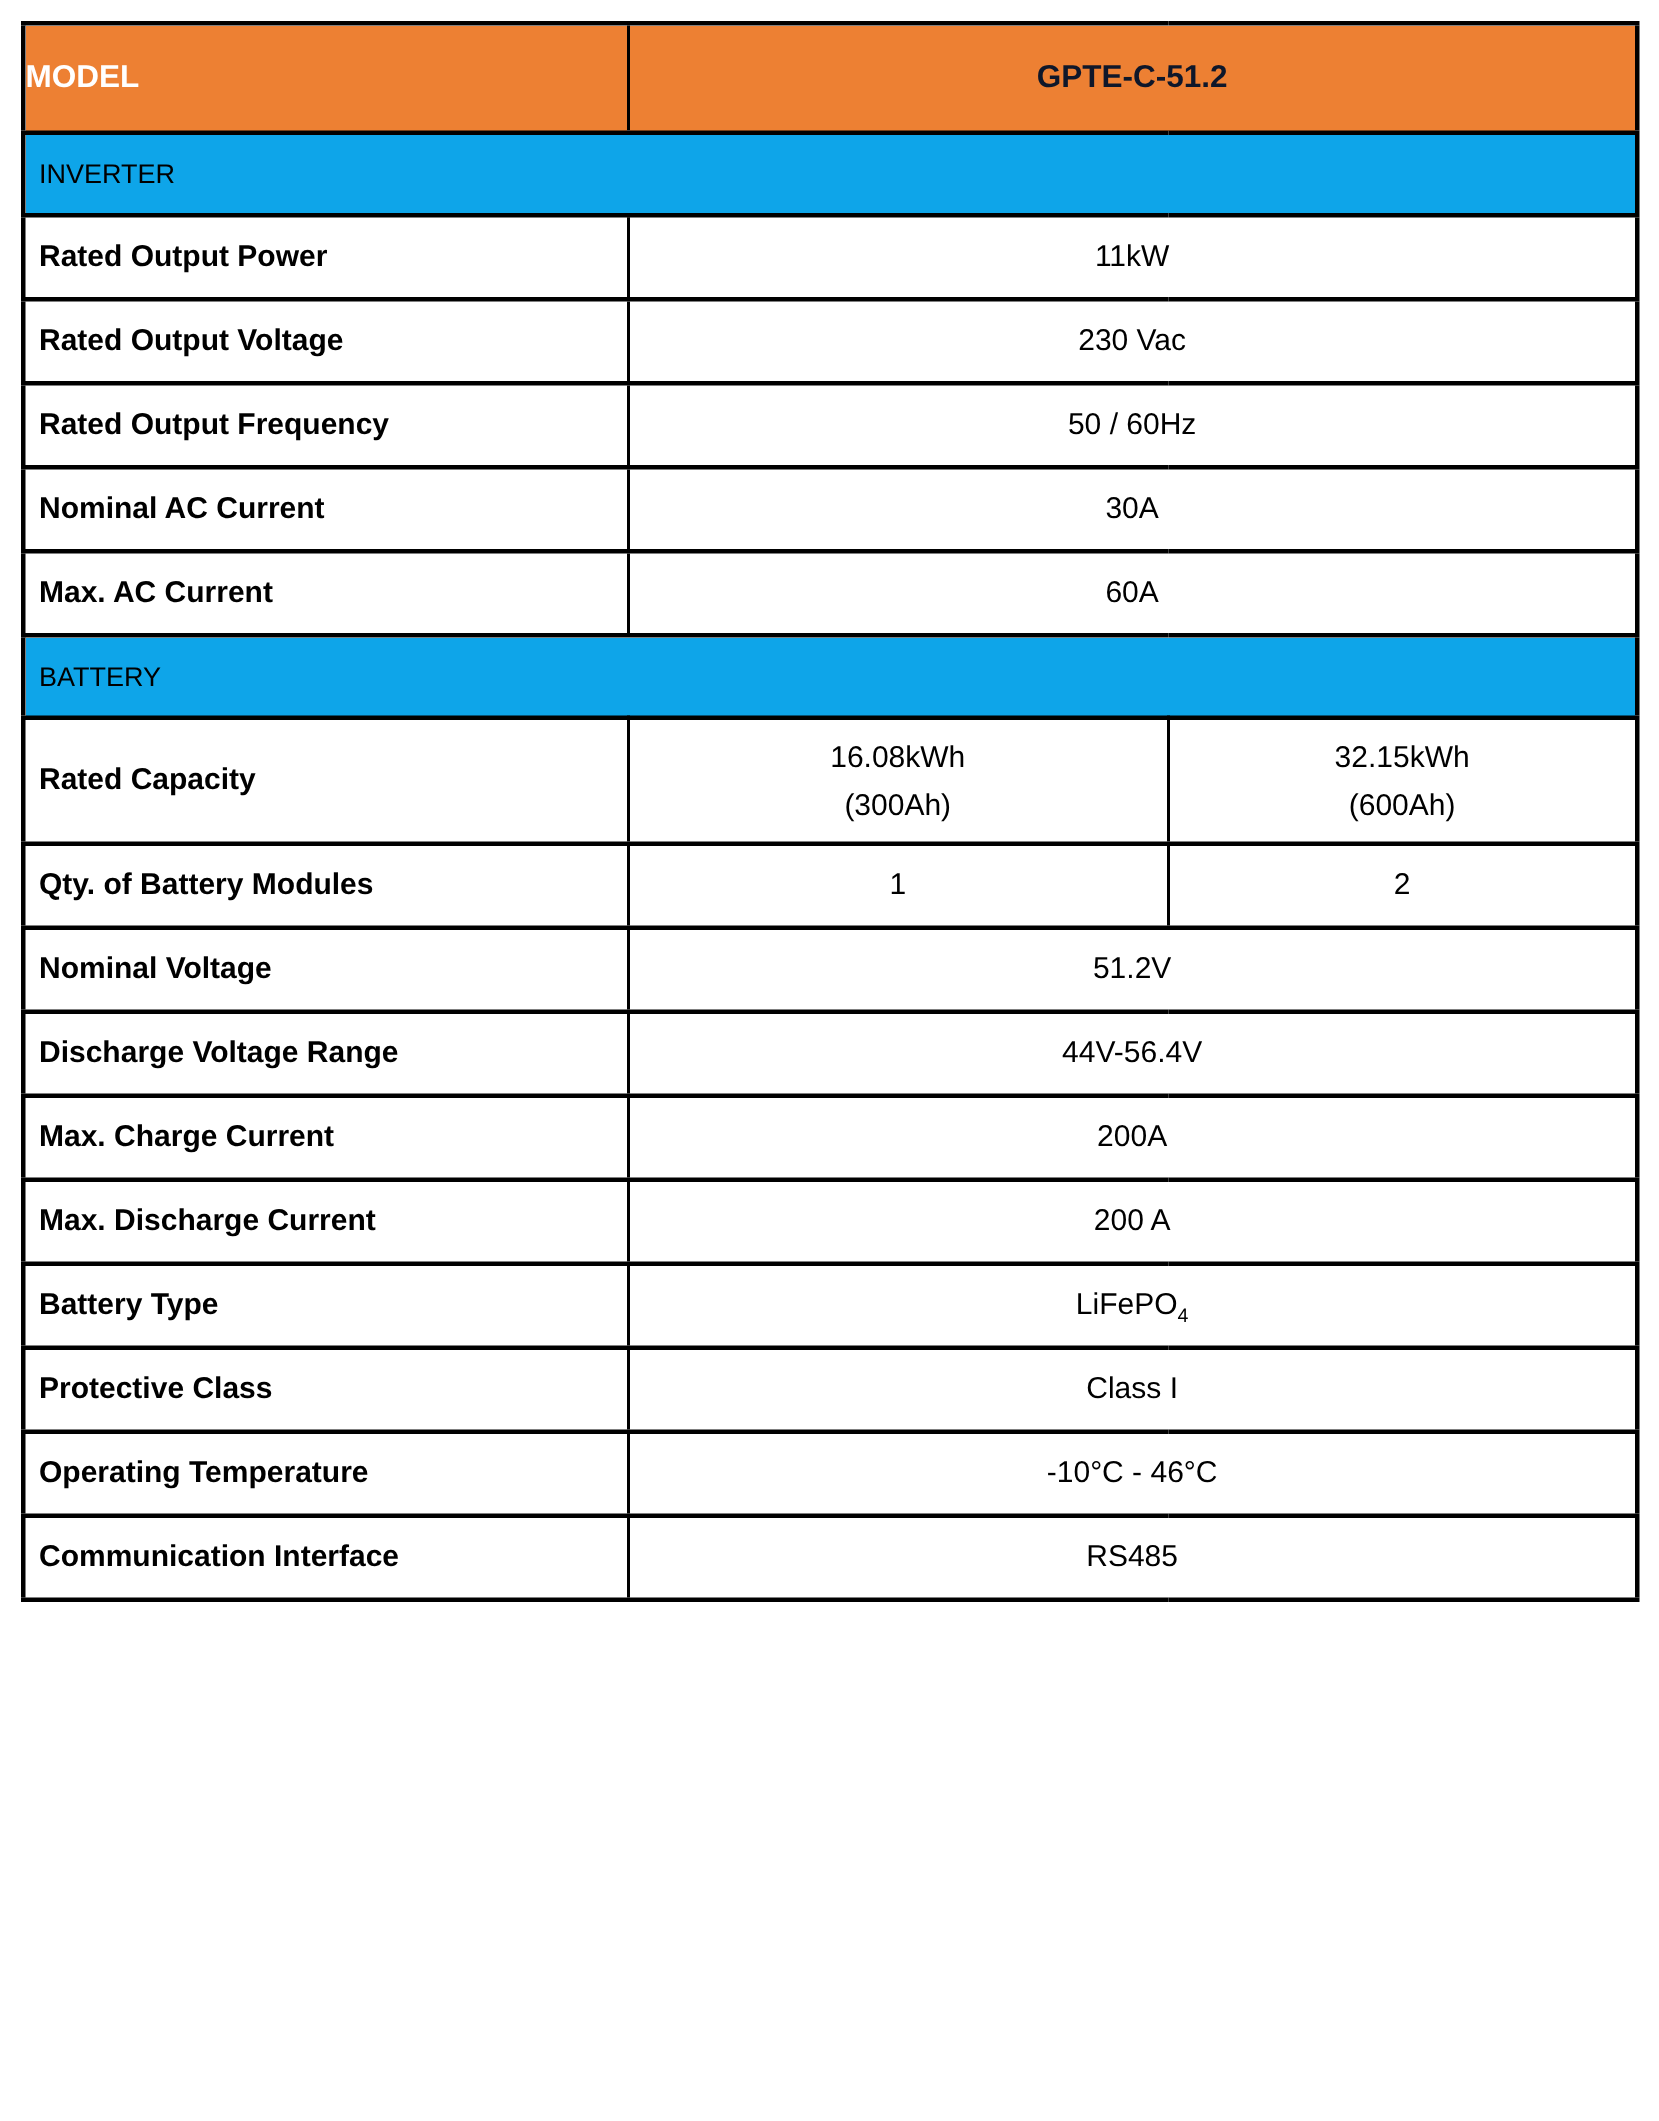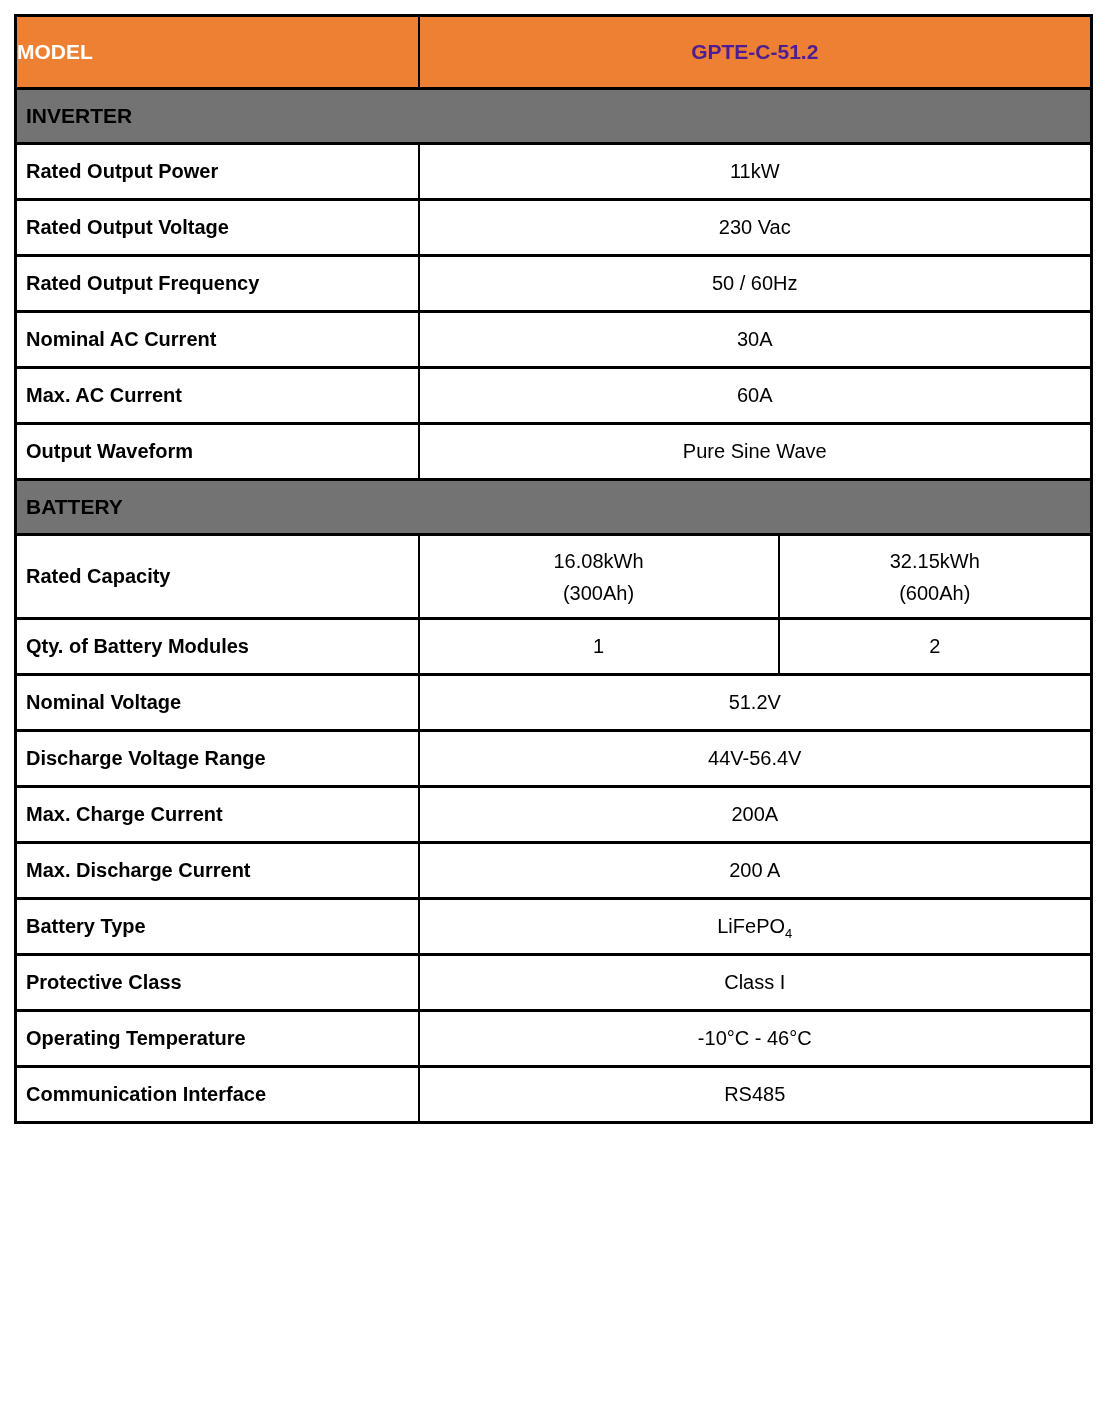--- a/index.html
+++ b/index.html
@@ -42,24 +42,24 @@
   tr.model-row td {
     color: #ffffff;
     font-weight: bold;
     font-size: 21px;
   }
   td.model-label { padding-left: 9px; }
   td.model-value { text-align: center; }
 
   tr.section-row { height: 55px; }
   tr.section-row td {
-    font-weight: bold;
-    font-size: 21px;
+    font-weight: normal;
+    font-size: 18px;
     padding-left: 9px;
-    background: #737373;
+    background: #0ea5e9;
   }
 
   tr.data-row { height: 56px; }
   tr.data-row td.label {
     font-size: 20px;
     padding-left: 9px;
     font-weight: bold;
   }
   tr.data-row td.value {
     font-size: 20px;
@@ -83,21 +83,21 @@
   <table class="spec">
     <colgroup>
       <col class="c1">
       <col class="c2">
       <col class="c3">
     </colgroup>
 
     <tbody>
         <tr class="model-row">
       <td class="model-label orange" style="background: rgb(237, 128, 51); color: rgb(255, 255, 255);">MODEL</td>
-      <td class="model-value orange" colspan="2" style="background: rgb(237, 128, 51); color: #4c1d95;">GPTE-C-51.2</td>
+      <td class="model-value orange" colspan="2" style="background: rgb(237, 128, 51); color: #0f172a;">GPTE-C-51.2</td>
     </tr>
 
     <tr class="section-row">
       <td colspan="3">INVERTER</td>
     </tr>
     <tr class="data-row">
       <td class="label">Rated Output Power</td>
       <td class="value" colspan="2">11kW</td>
     </tr>
     <tr class="data-row">
@@ -108,24 +108,20 @@
       <td class="label">Rated Output Frequency</td>
       <td class="value" colspan="2">50 / 60Hz</td>
     </tr>
     <tr class="data-row">
       <td class="label">Nominal AC Current</td>
       <td class="value" colspan="2">30A</td>
     </tr>
     <tr class="data-row">
       <td class="label">Max. AC Current</td>
       <td class="value" colspan="2">60A</td>
-    </tr>
-    <tr class="data-row">
-      <td class="label">Output Waveform</td>
-      <td class="value" colspan="2">Pure Sine Wave</td>
     </tr>
 
     <tr class="section-row">
       <td colspan="3">BATTERY</td>
     </tr>
     <tr class="data-row capacity-row">
       <td class="label">Rated Capacity</td>
       <td class="value">
         <div>16.08kWh</div>
         <div>(300Ah)</div>

